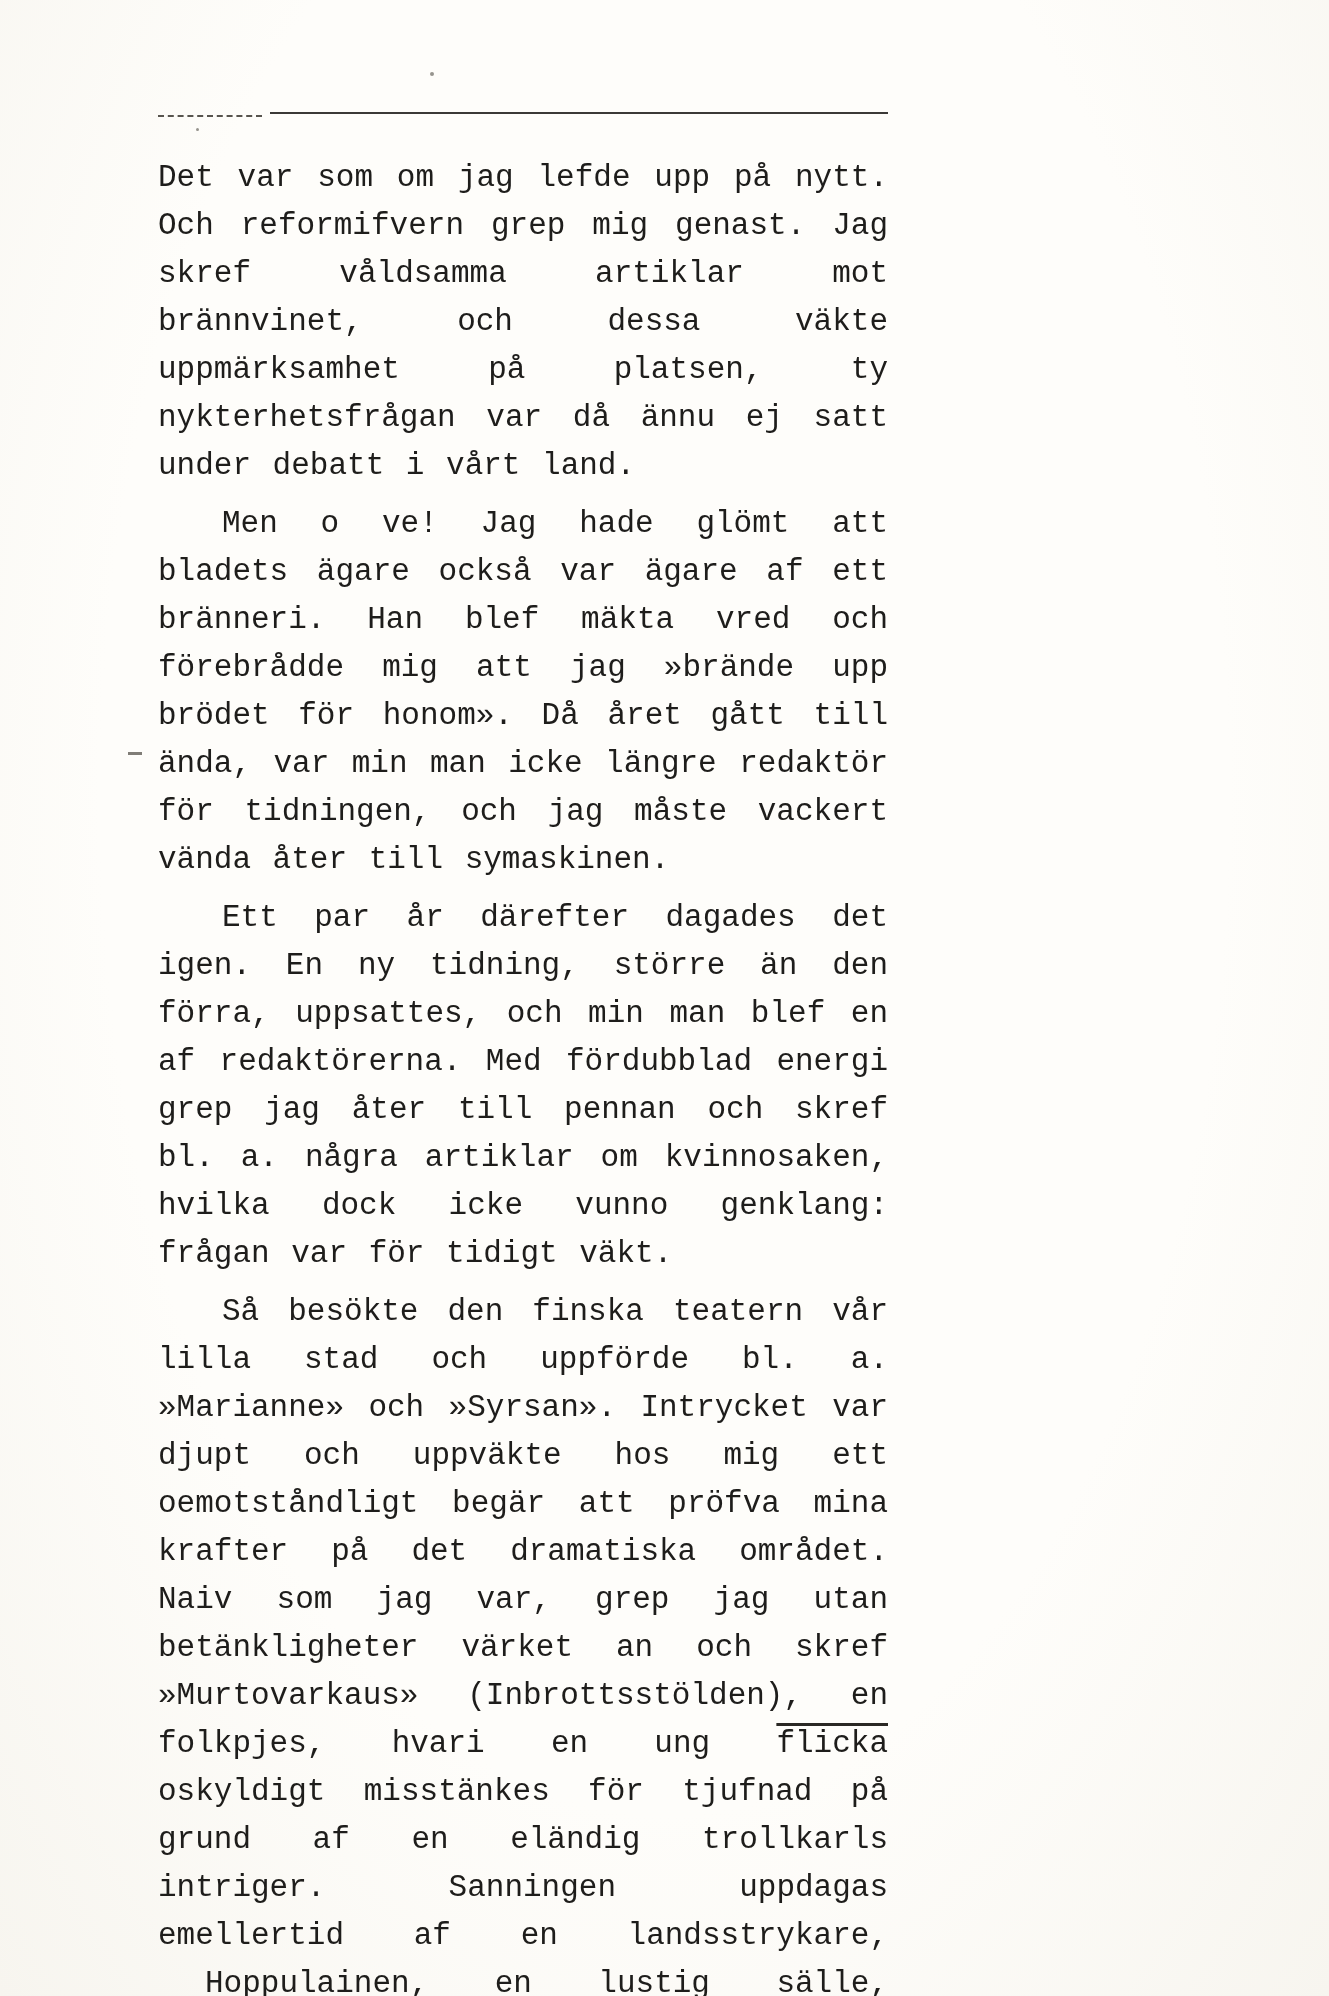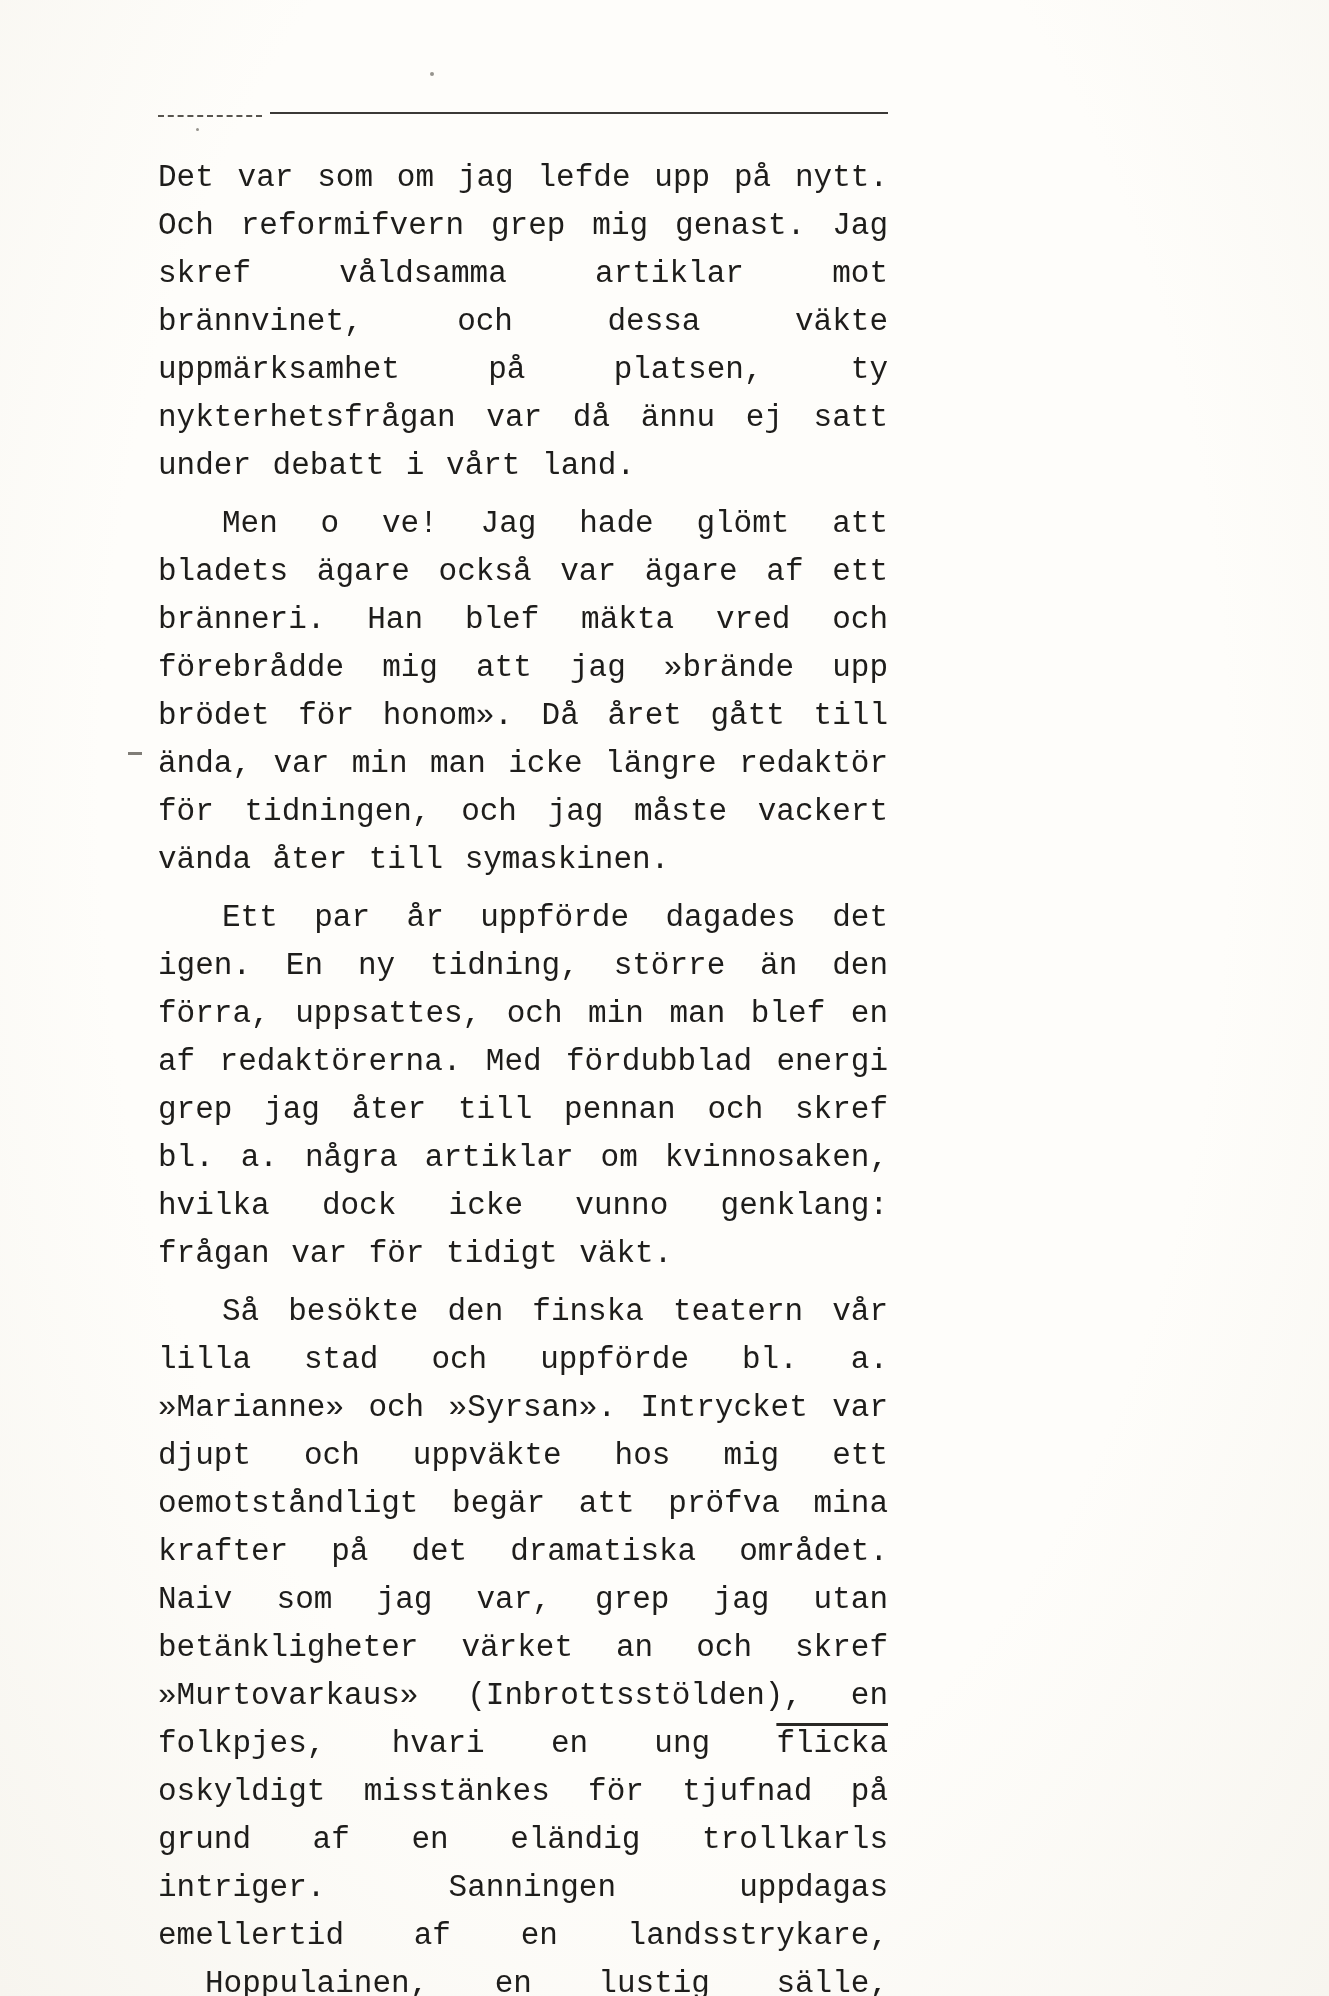--- a/index.html
+++ b/index.html
@@ -116,19 +116,19 @@
       <span class="rule-dashed"></span>
       <span class="rule-solid"></span>
     </div>
 
     <div class="body-text">
 
       <p class="para"><span>Det var som om jag lefde upp på nytt. Och reformifvern grep mig genast. Jag skref våldsamma artiklar mot brännvinet, och dessa väkte uppmärksamhet på platsen, ty nykterhetsfrågan var då ännu ej satt under debatt i vårt land.</span></p>
 
       <p class="para indented"><span>Men o ve! Jag hade glömt att bladets ägare också var ägare af ett bränneri. Han blef mäkta vred och förebrådde mig att jag »brände upp brödet för honom». Då året gått till ända, var min man icke längre redaktör för tidningen, och jag måste vackert vända åter till symaskinen.</span></p>
 
-      <p class="para indented"><span>Ett par år uppförde dagades det igen. En ny tidning, större än den förra, uppsattes, och min man blef en af redaktörerna. Med fördubblad energi grep jag åter till pennan och skref bl. a. några artiklar om kvinnosaken, hvilka dock icke vunno genklang: frågan var för tidigt väkt.</span></p>
+      <p class="para indented"><span>Ett par år därefter dagades det igen. En ny tidning, större än den förra, uppsattes, och min man blef en af redaktörerna. Med fördubblad energi grep jag åter till pennan och skref bl. a. några artiklar om kvinnosaken, hvilka dock icke vunno genklang: frågan var för tidigt väkt.</span></p>
 
       <p class="para indented"><span>Så besökte den finska teatern vår lilla stad och uppförde bl. a. »Marianne» och »Syrsan». Intrycket var djupt och uppväkte hos mig ett oemotståndligt begär att pröfva mina krafter på det dramatiska området. Naiv som jag var, grep jag utan betänkligheter värket an och skref »Murtovarkaus» (Inbrottsstölden), en folkpjes, hvari en ung </span><span class="overline-word">flicka</span><span> oskyldigt misstänkes för tjufnad på grund af en eländig trollkarls intriger. Sanningen uppdagas emellertid af en landsstrykare, </span><span class="underline-word">Hoppulainen</span><span>, en lustig sälle, lättsinnig och godhjärtad, för resten styckets bästa figur, tagen</span></p>
 
     </div>
   </div>
 </div>
 
 </body></html>

